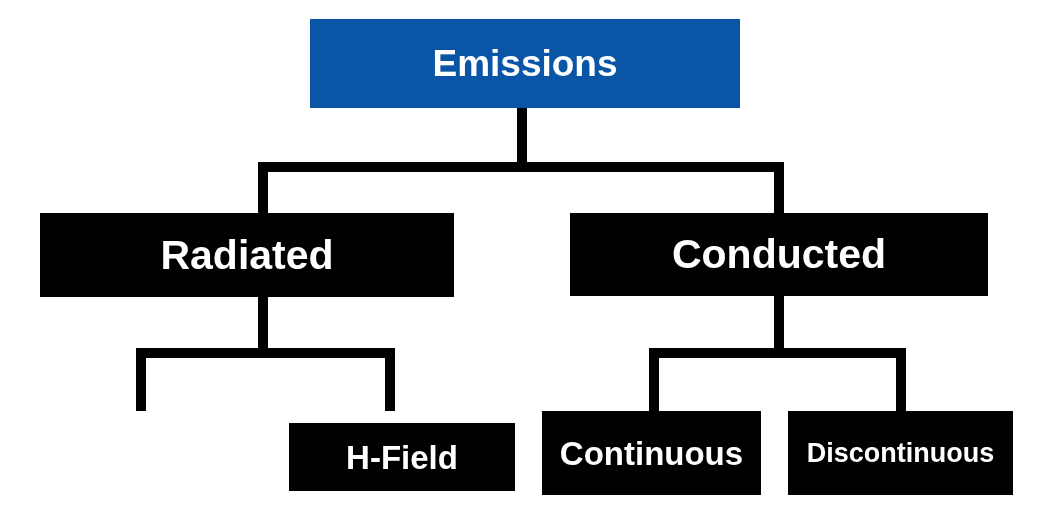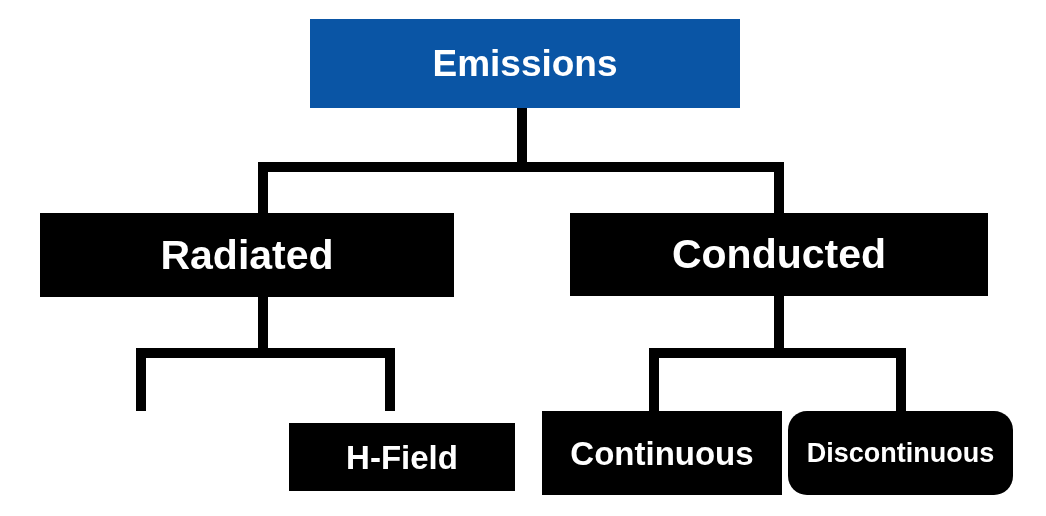--- a/index.html
+++ b/index.html
@@ -28,22 +28,22 @@
     white-space: nowrap;
   }
   .node.root { background: #0a55a5; }
 
   
   .n-emissions     { left: 310px; top: 19px;  width: 430px; height: 89px; font-size: 37px; }
   .n-radiated      { left: 40px;  top: 213px; width: 414px; height: 84px; font-size: 41px; }
   .n-conducted     { left: 570px; top: 213px; width: 418px; height: 83px; font-size: 41px; }
   .n-efield        { left: 28px;  top: 411px; width: 227px; height: 84px; font-size: 33px; }
   .n-hfield        { left: 289px; top: 411px; width: 226px; height: 68px; font-size: 33px; margin-top: 12px; }
-  .n-continuous    { left: 542px; top: 411px; width: 240px; height: 84px; font-size: 33px; }
-  .n-discontinuous { left: 788px; top: 411px; width: 225px; height: 84px; font-size: 27px; border-radius: 19px; }
+  .n-continuous    { left: 542px; top: 411px; width: 219px; height: 84px; font-size: 33px; }
+  .n-discontinuous { left: 788px; top: 411px; width: 225px; height: 84px; font-size: 27px; }
 
   .line {
     position: absolute;
     background: #000000;
   }
   
   .l-root-stem        { left: 517px; top: 108px; width: 10px;  height: 54px; }
   .l-bar1             { left: 258px; top: 162px; width: 526px; height: 10px; }
   .l-radiated-drop    { left: 258px; top: 172px; width: 10px;  height: 41px; }
   .l-conducted-drop   { left: 774px; top: 172px; width: 10px;  height: 41px; }

